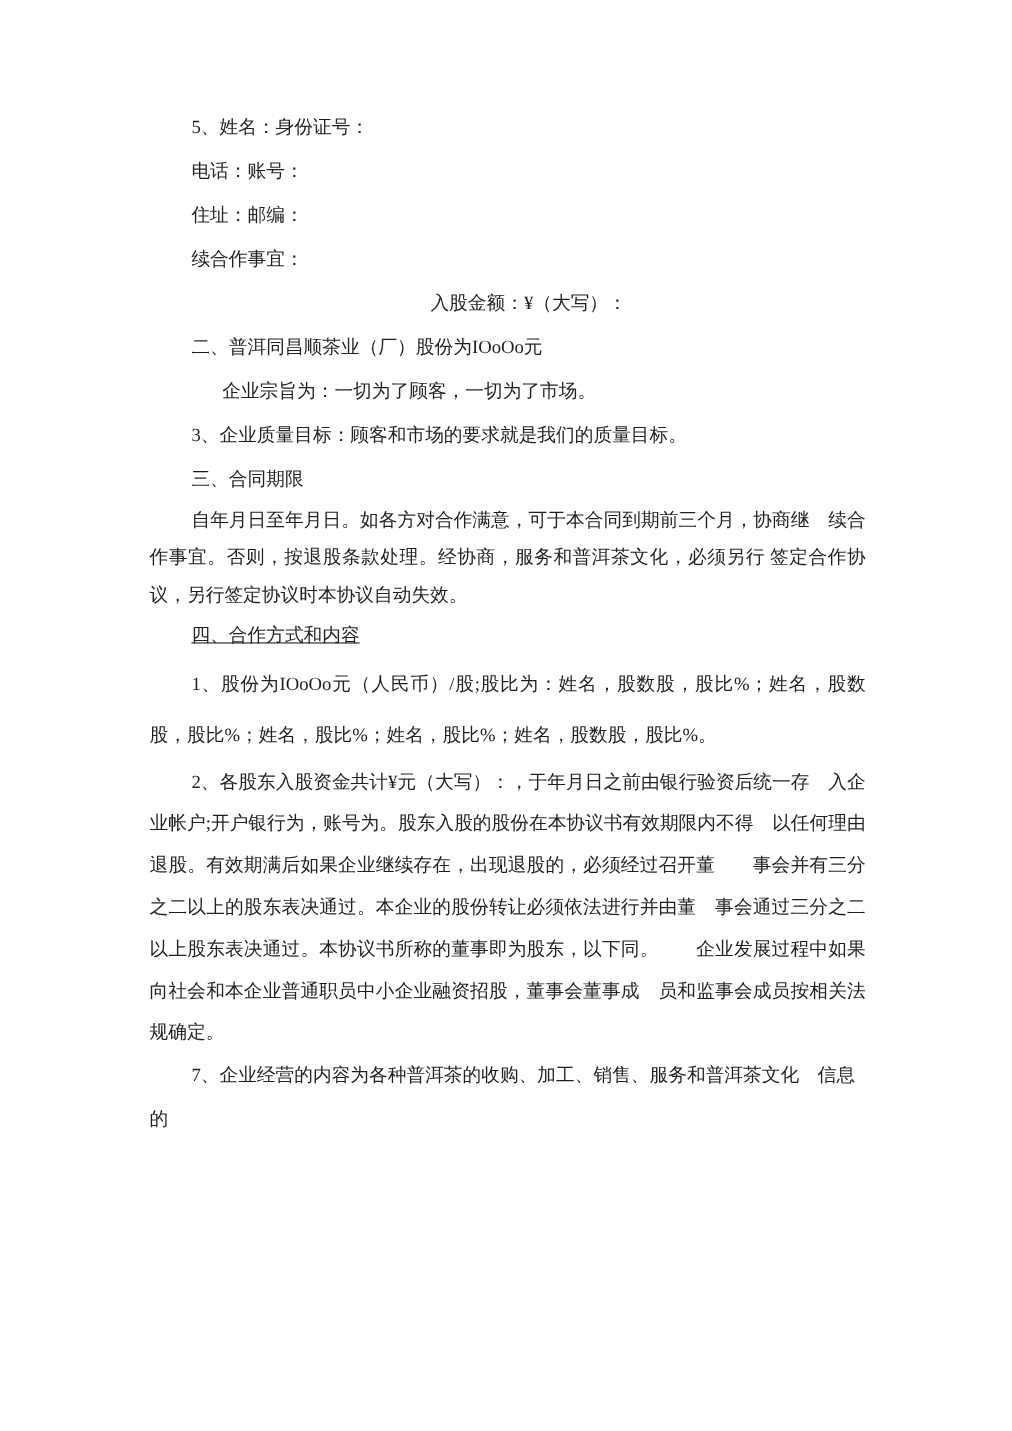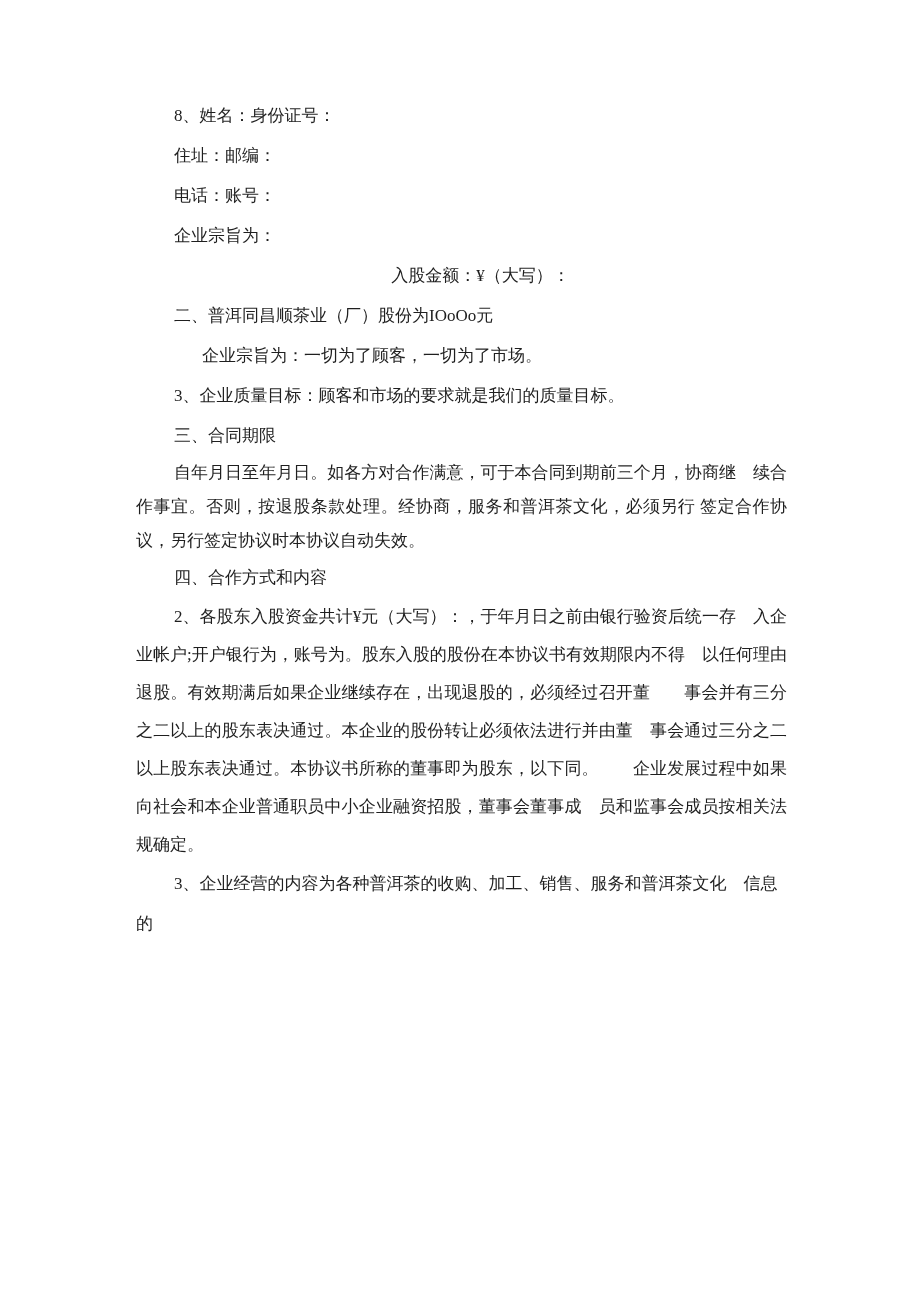--- a/index.html
+++ b/index.html
@@ -41,40 +41,41 @@
   .p2  { margin-top: 15px; }
   .p3  { margin-top: 8px; }
   .p4  { margin-top: 7px; }
   .p5  { margin-top: 2px; text-align: center; }
   .p6  { margin-top: 20px; }
   .p7  { margin-top: 20px; }
   .p8  { margin-top: 23px; }
   .p9  { margin-top: 22px; }
   .p10 { margin-top: 18px; }
   .p11 { margin-top: 5px; }
-  .p12 { margin-top: 8px; }
+  .p12 { margin-top: 8px; text-decoration: underline; }
   .p13 { margin-top: 4px; }
   .p14 { margin-top: 20px; }
   .p15 { margin-top: 19px; }
 </style>
 </head>
 <body>
 
 <div class="page">
 
-  <p class="lh40 ind p1">8、姓名：身份证号：</p>
+  <p class="lh40 ind p1">5、姓名：身份证号：</p>
+  <p class="lh40 ind p3">电话：账号：</p>
   <p class="lh40 ind p2">住址：邮编：</p>
-  <p class="lh40 ind p3">电话：账号：</p>
-  <p class="lh40 ind p4">企业宗旨为：</p>
+  <p class="lh40 ind p4">续合作事宜：</p>
   <p class="lh40 ind p5">入股金额：¥（大写）：</p>
 
   <h2 class="lh40 ind p6">二、普洱同昌顺茶业（厂）股份为IOoOo元</h2>
   <p class="lh40 ind-lg p7">企业宗旨为：一切为了顾客，一切为了市场。</p>
   <p class="lh40 ind p9">3、企业质量目标：顾客和市场的要求就是我们的质量目标。</p>
 
   <h2 class="lh40 ind p10">三、合同期限</h2>
   <p class="lh34 ind just p11">自年月日至年月日。如各方对合作满意，可于本合同到期前三个月，协商继　续合作事宜。否则，按退股条款处理。经协商，服务和普洱茶文化，必须另行 签定合作协议，另行签定协议时本协议自动失效。</p>
 
   <h2 class="lh40 ind p12">四、合作方式和内容</h2>
+  <p class="lh47 ind just p13">1、股份为IOoOo元（人民币）/股;股比为：姓名，股数股，股比%；姓名，股数股，股比%；姓名，股比%；姓名，股比%；姓名，股数股，股比%。</p>
   <p class="lh38 ind just p14">2、各股东入股资金共计¥元（大写）：，于年月日之前由银行验资后统一存　入企业帐户;开户银行为，账号为。股东入股的股份在本协议书有效期限内不得　以任何理由退股。有效期满后如果企业继续存在，出现退股的，必须经过召开董　　事会并有三分之二以上的股东表决通过。本企业的股份转让必须依法进行并由董　事会通过三分之二以上股东表决通过。本协议书所称的董事即为股东，以下同。　　企业发展过程中如果向社会和本企业普通职员中小企业融资招股，董事会董事成　员和监事会成员按相关法规确定。</p>
-  <p class="lh40 ind p15">3、企业经营的内容为各种普洱茶的收购、加工、销售、服务和普洱茶文化　信息的</p>
+  <p class="lh40 ind p15">7、企业经营的内容为各种普洱茶的收购、加工、销售、服务和普洱茶文化　信息的</p>
 
 </div>
 
 </body></html>

